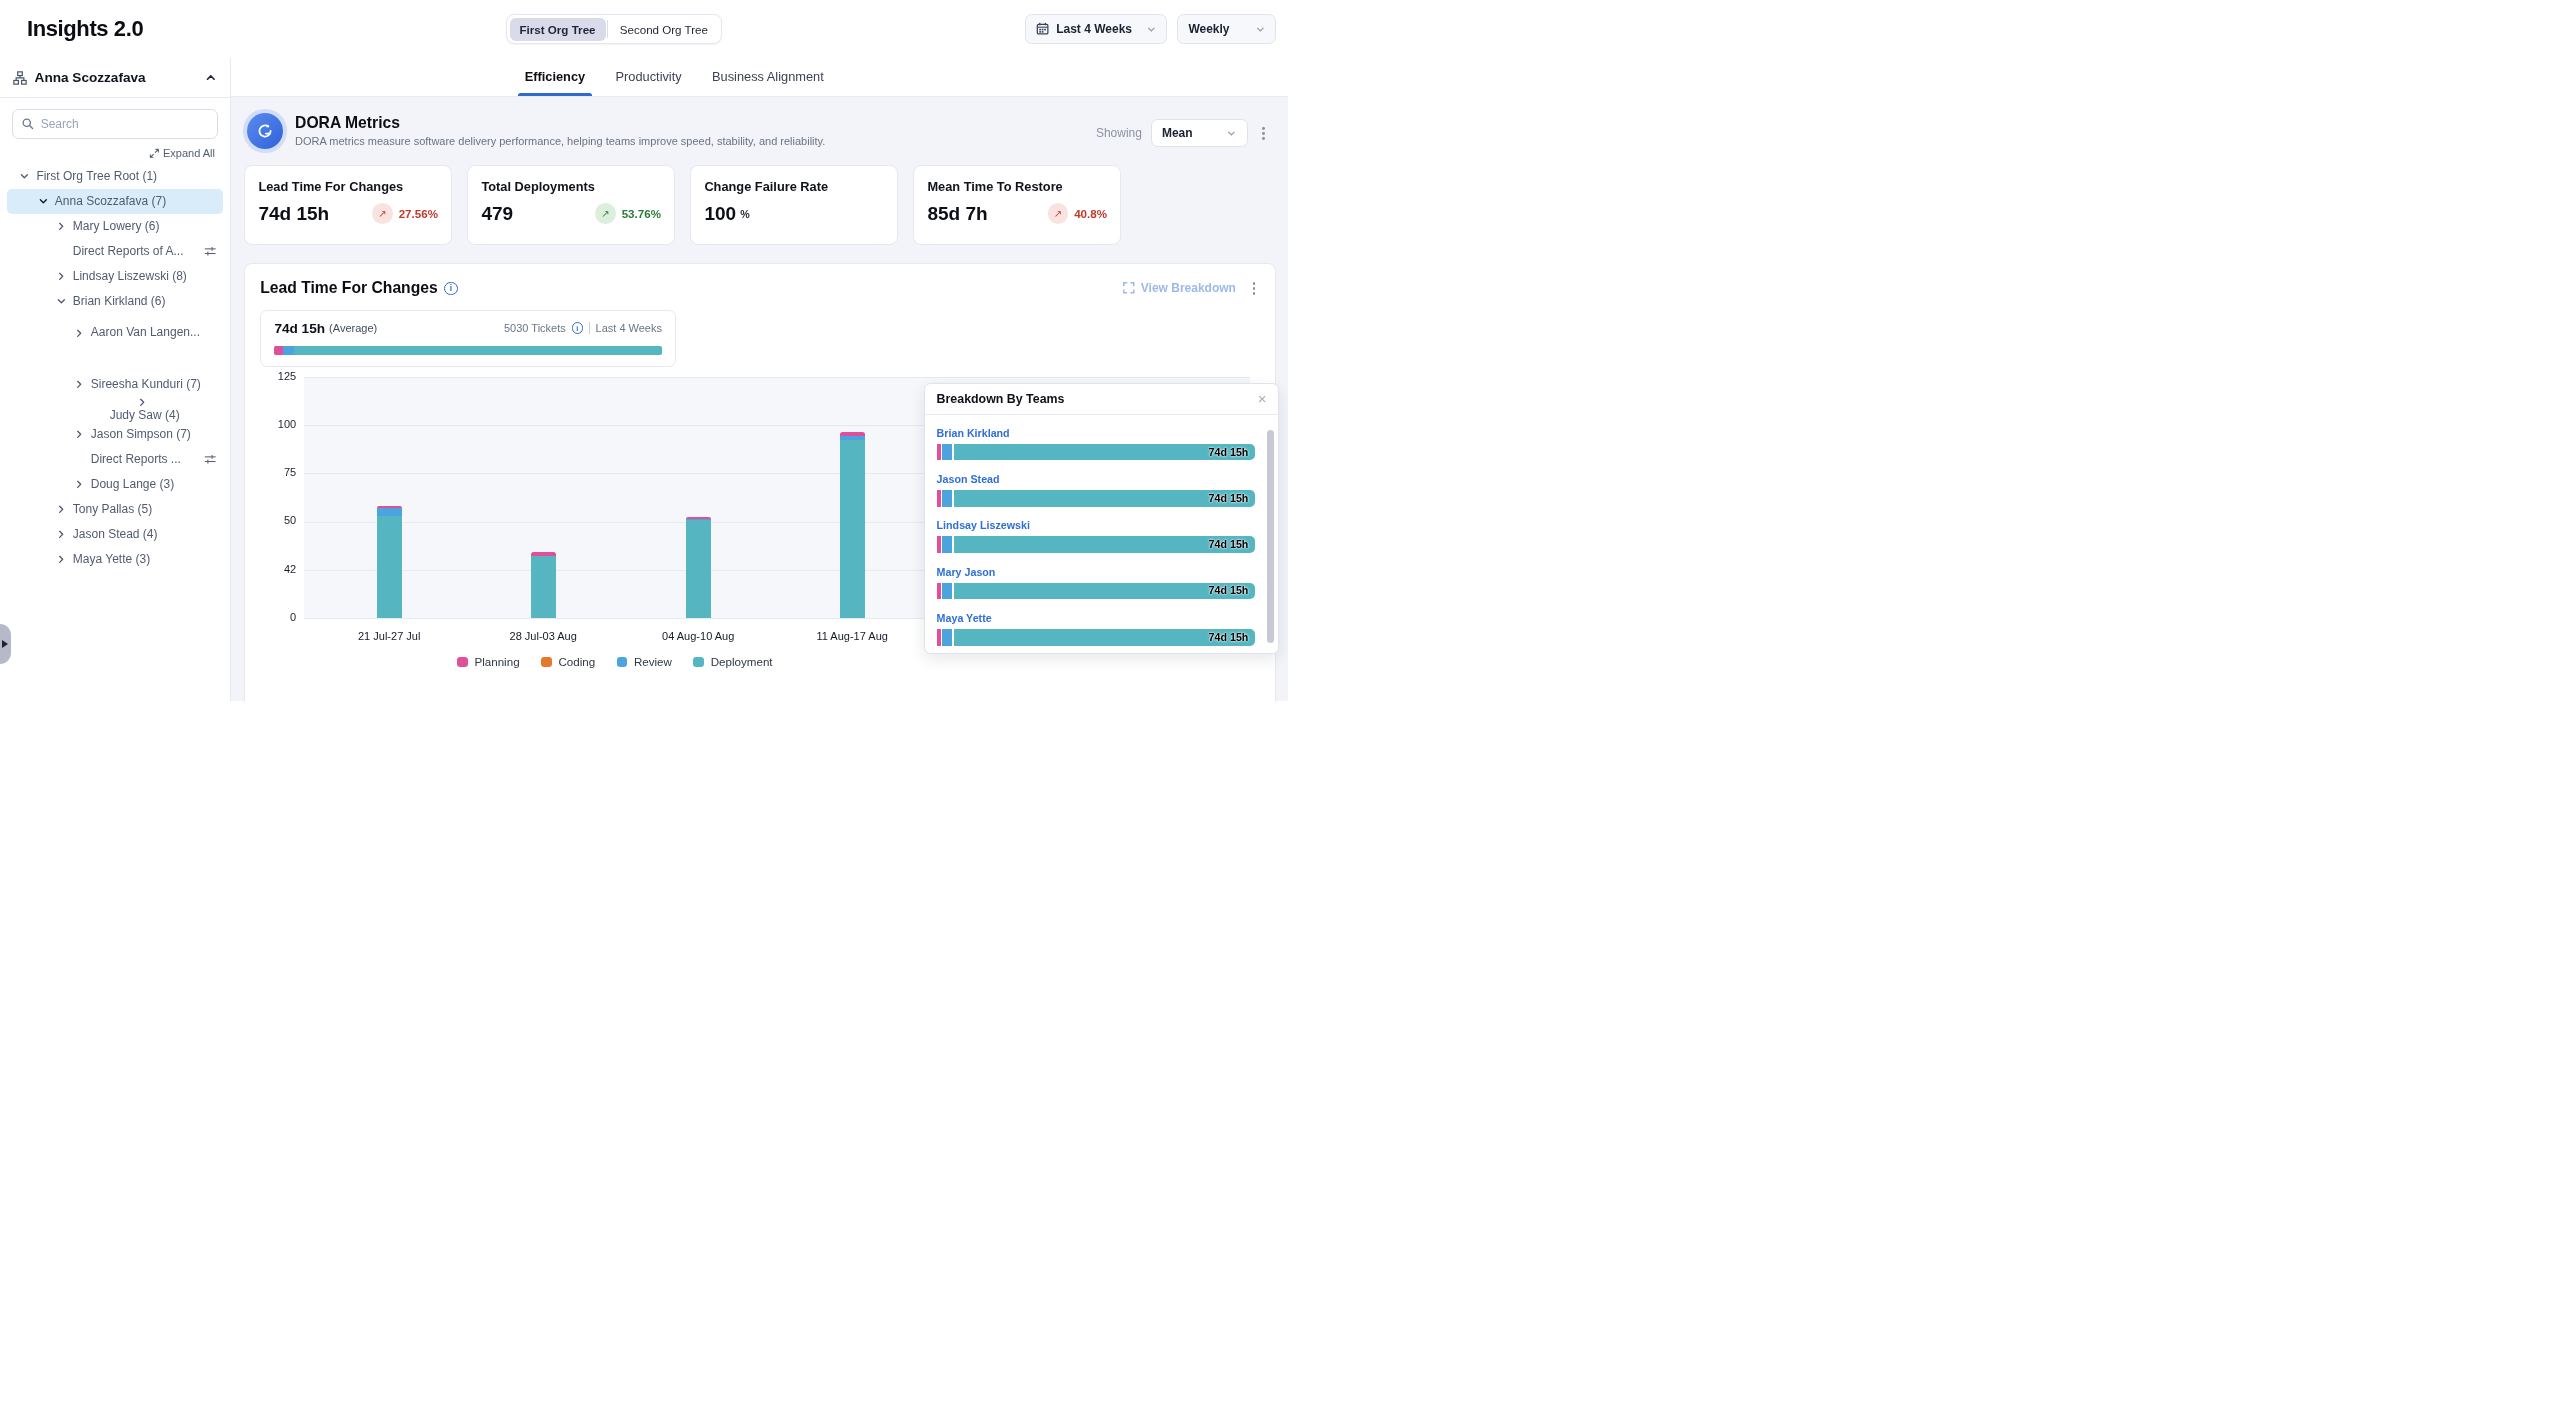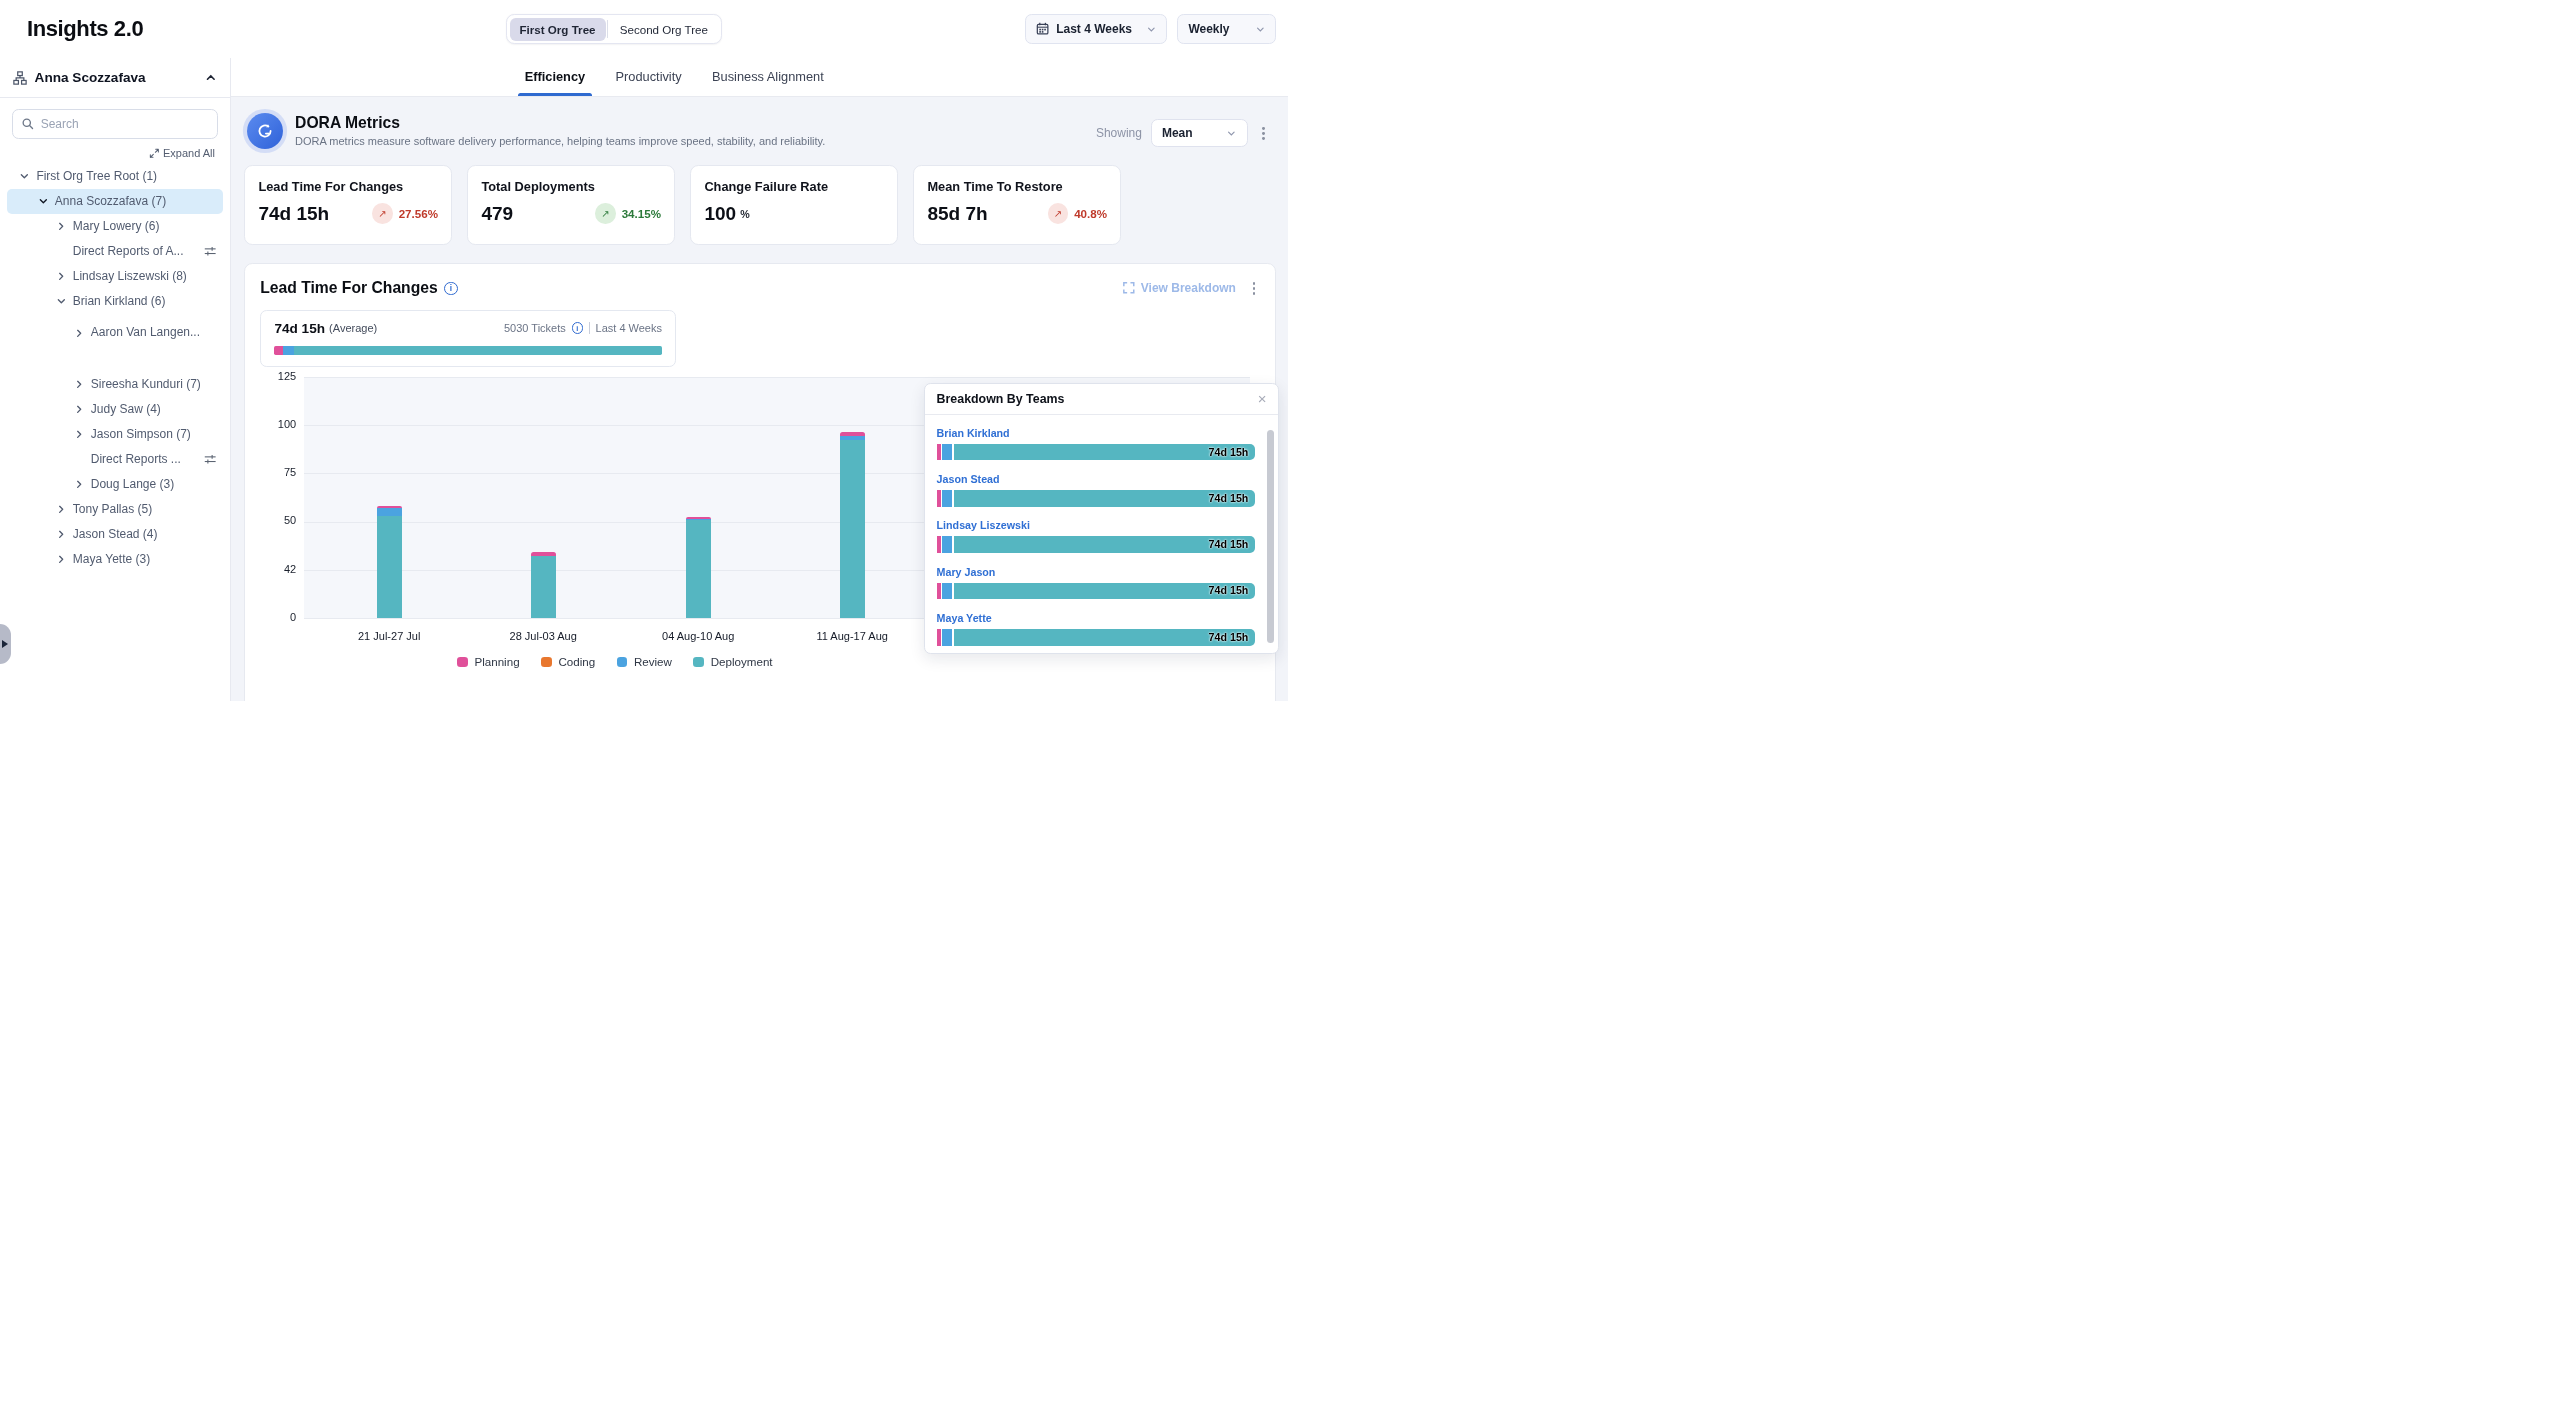--- a/index.html
+++ b/index.html
@@ -283,21 +283,21 @@
           <span>Aaron Van Langen...</span>
         </div>
         <div class="tree-row" style="padding-left: 66px; margin-top: 33px;">
           <span class="tr-chev" style="color: rgb(81, 91, 111);">
             <svg width="10.7" height="10.7" viewBox="0 0 16 16">
               <path d="M5.5 3.5l4.5 4.5-4.5 4.5" fill="none" stroke="currentColor" stroke-width="2" stroke-linecap="round" stroke-linejoin="round"></path>
             </svg>
           </span>
           <span>Sireesha Kunduri (7)</span>
         </div>
-        <div class="tree-row" style="padding-left: 66px;">
+        <div class="tree-row" style="padding-left: 66px; flex-direction: column;">
           <span class="tr-chev" style="color: rgb(81, 91, 111);">
             <svg width="10.7" height="10.7" viewBox="0 0 16 16">
               <path d="M5.5 3.5l4.5 4.5-4.5 4.5" fill="none" stroke="currentColor" stroke-width="2" stroke-linecap="round" stroke-linejoin="round"></path>
             </svg>
           </span>
           <span>Judy Saw (4)</span>
         </div>
         <div class="tree-row" style="padding-left: 66px;">
           <span class="tr-chev" style="color: rgb(81, 91, 111);">
             <svg width="10.7" height="10.7" viewBox="0 0 16 16">
@@ -403,21 +403,21 @@
                 <span>27.56%</span>
               </span>
             </div>
           </div>
           <div class="card">
             <div class="card-title">Total Deployments</div>
             <div class="card-row">
               <span class="card-value">479</span>
               <span class="delta tone-good">
                 <span class="delta-badge">↗</span>
-                <span>34.15%</span>
+                <span>53.76%</span>
               </span>
             </div>
           </div>
           <div class="card">
             <div class="card-title">Change Failure Rate</div>
             <div class="card-row">
               <span class="card-value">100</span>
               <span class="card-suffix">%</span>
             </div>
           </div>

